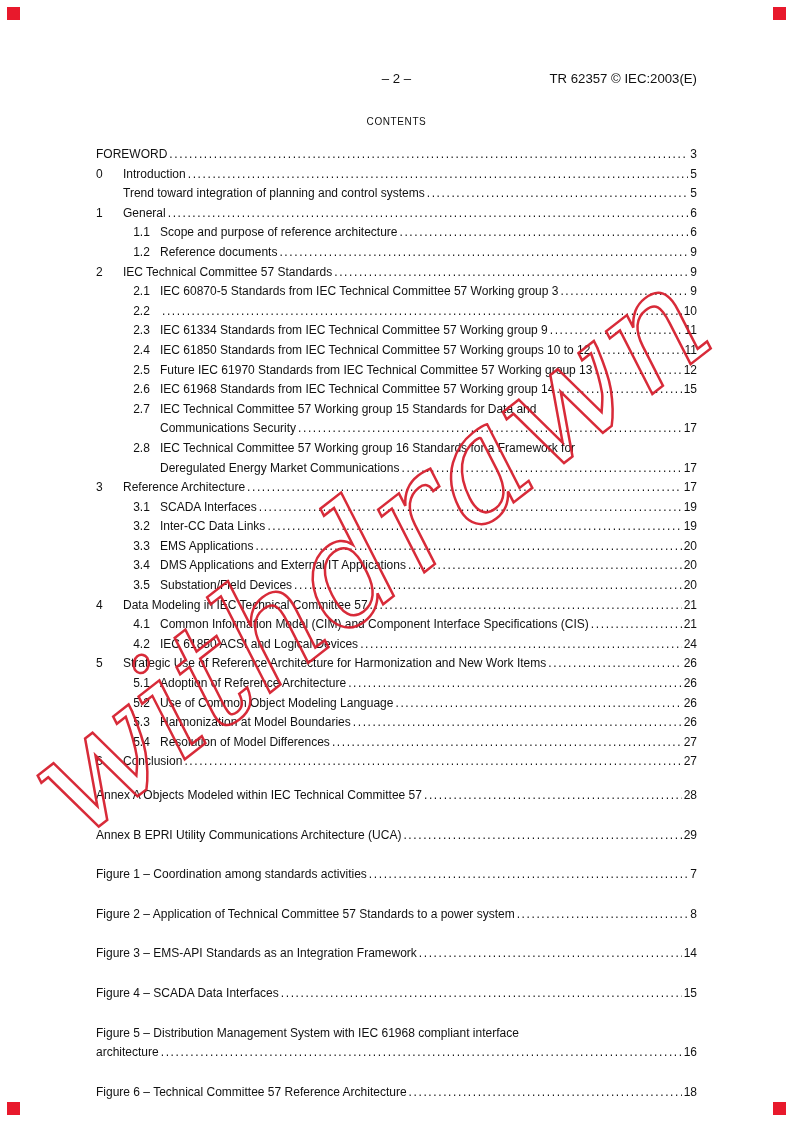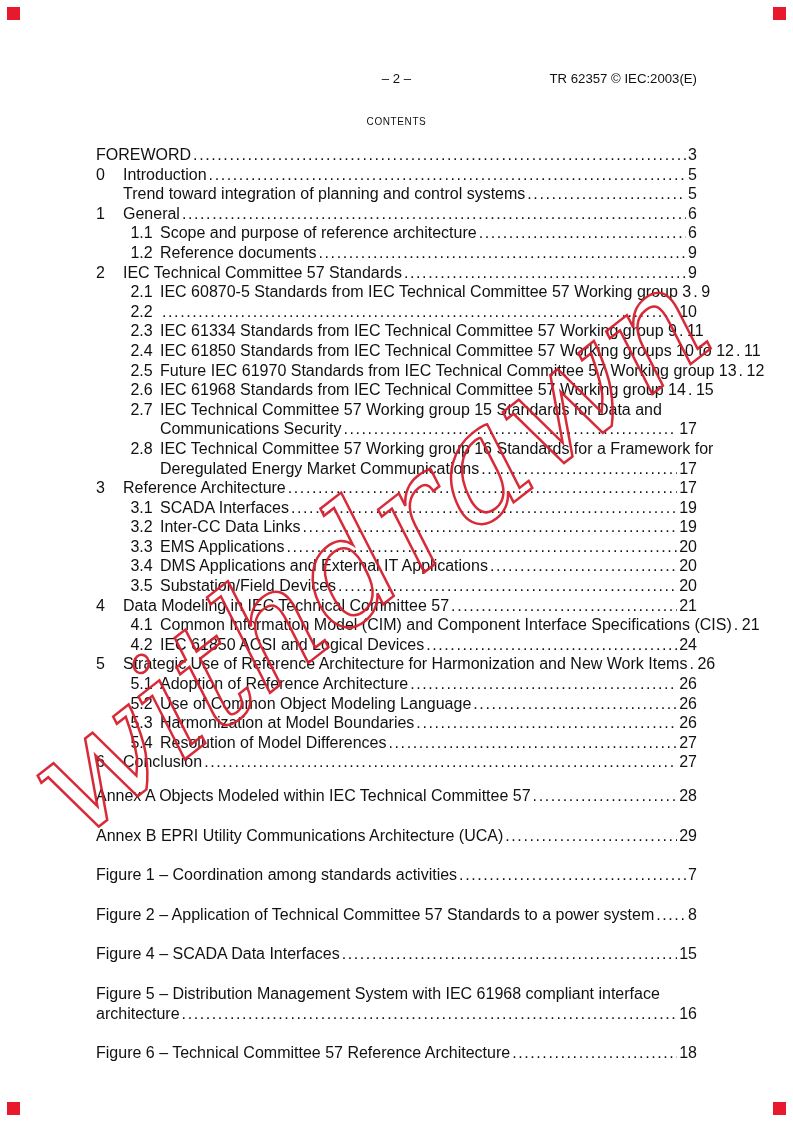--- a/index.html
+++ b/index.html
@@ -26,21 +26,21 @@
 
   .title {
     text-align: center;
     font-size: 10px;
     letter-spacing: 0.6px;
     font-weight: 400;
     margin: 25px 0 0 0;
     line-height: 18px;
   }
 
-  .toc { margin-top: 14px; font-size: 16px; }
+  .toc { margin-top: 14px; font-size: 12px; }
   .toc-entry { margin: 0; }
   .row { display: flex; align-items: baseline; line-height: 19.6px; white-space: nowrap; }
   .num { flex: none; }
   .l0 .num { width: 27px; }
   .l1 { padding-left: 27px; }
   .l1 .num { width: 37px; text-align: center; }
   .l1 .row.cont { padding-left: 37px; }
   .plain-indent { padding-left: 27px; }
   .text { flex: none; }
   .dots { flex: 1 1 auto; overflow: hidden; margin: 0 2px; letter-spacing: 1.6px; min-width: 6px; color: #111; }
@@ -334,20 +334,27 @@
       </div>
       <div class="toc-entry plain spaced">
         <div class="row">
           <span class="text">Figure 2 – Application of Technical Committee 57 Standards to a power system</span>
           <span class="dots"></span>
           <span class="page">8</span>
         </div>
       </div>
       <div class="toc-entry plain spaced">
         <div class="row">
+          <span class="text">Figure 3 – EMS-API Standards as an Integration Framework</span>
+          <span class="dots"></span>
+          <span class="page">14</span>
+        </div>
+      </div>
+      <div class="toc-entry plain spaced">
+        <div class="row">
           <span class="text">Figure 4 – SCADA Data Interfaces</span>
           <span class="dots"></span>
           <span class="page">15</span>
         </div>
       </div>
       <div class="toc-entry plain spaced">
         <div class="row pre">
           <span class="text">Figure 5 – Distribution Management System with  IEC 61968 compliant interface</span>
         </div>
         <div class="row cont">

